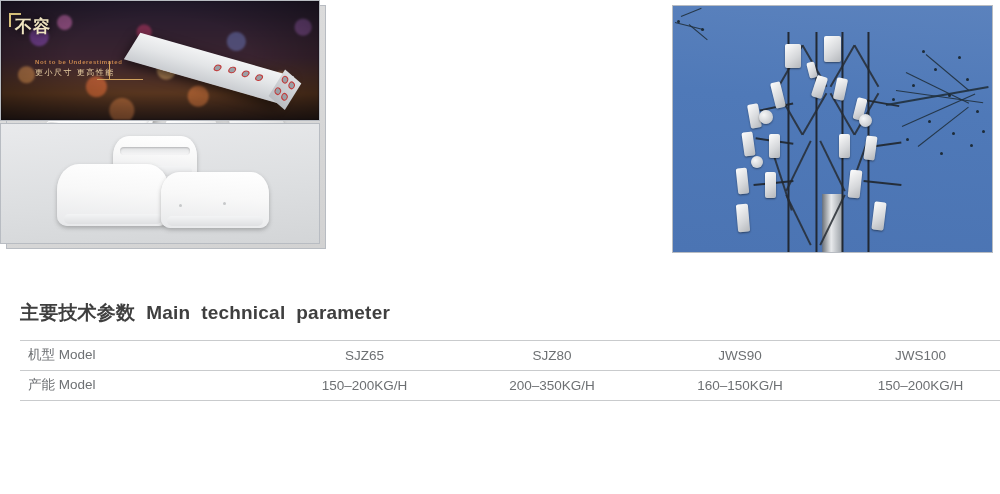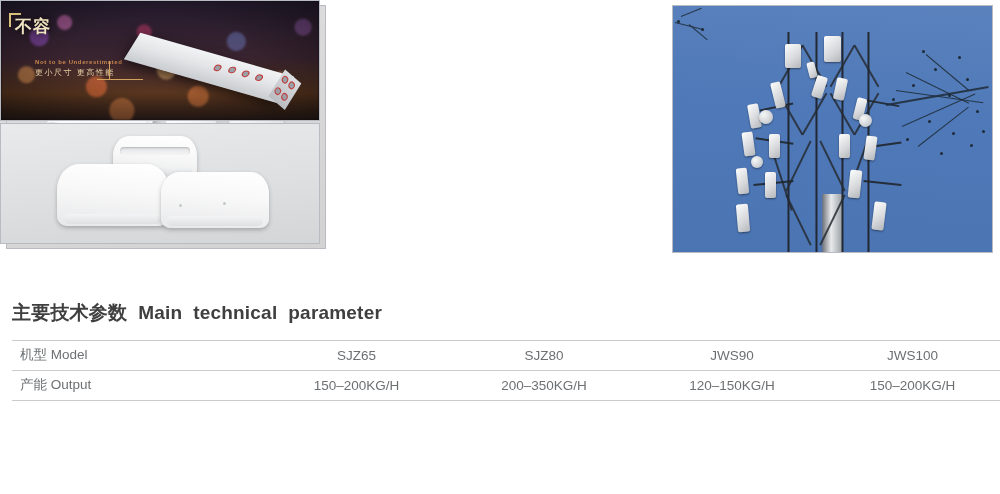--- a/index.html
+++ b/index.html
@@ -158,21 +158,21 @@
   .arm { position:absolute; height:2px; background:#20262c; opacity:.9; }
   .dish { position:absolute; border-radius:50%;
     background: radial-gradient(circle at 35% 35%, #f6f7f8, #c9ccd0 70%, #a8abaf);
     box-shadow:0 1px 2px rgba(0,0,0,.4); }
   .tree { position:absolute; right:0; top:28px; width:110px; height:150px; }
   .twig { position:absolute; background:#20303d; opacity:.9; transform-origin: 0 50%; }
   .bud  { position:absolute; width:3px; height:3px; border-radius:50%; background:#1d2b38; }
   .tree-tl { position:absolute; left:2px; top:6px; width:46px; height:22px; }
 
   
-  #spec { position:absolute; left:0; top:300px; width:872px; }
+  #spec { position:absolute; left:8px; top:300px; width:872px; }
 
   #spec-title {
     margin:0 0 14px 12px; color:#3f3f3f;
     font-size:19px; font-weight:700; letter-spacing:.2px;
     white-space:pre;
   }
 
   table.spec-table { width:988px; margin-left:12px; border-collapse:collapse; }
   table.spec-table td {
     color:#6d7073; font-size:13.5px; padding:5px 0 6px 0;
@@ -338,21 +338,21 @@
   <table class="spec-table">
     <tbody>
       <tr>
         <td class="label">机型 Model</td>
         <td class="v1">SJZ65</td>
         <td class="v2">SJZ80</td>
         <td class="v3">JWS90</td>
         <td class="v4">JWS100</td>
       </tr>
       <tr>
-        <td class="label">产能 Output</td>
+        <td class="label">产能 Model</td>
         <td class="v1">150–200KG/H</td>
         <td class="v2">200–350KG/H</td>
-        <td class="v3">120–150KG/H</td>
+        <td class="v3">160–150KG/H</td>
         <td class="v4">150–200KG/H</td>
       </tr>
     </tbody>
   </table>
 </section>
 
 </body></html>

